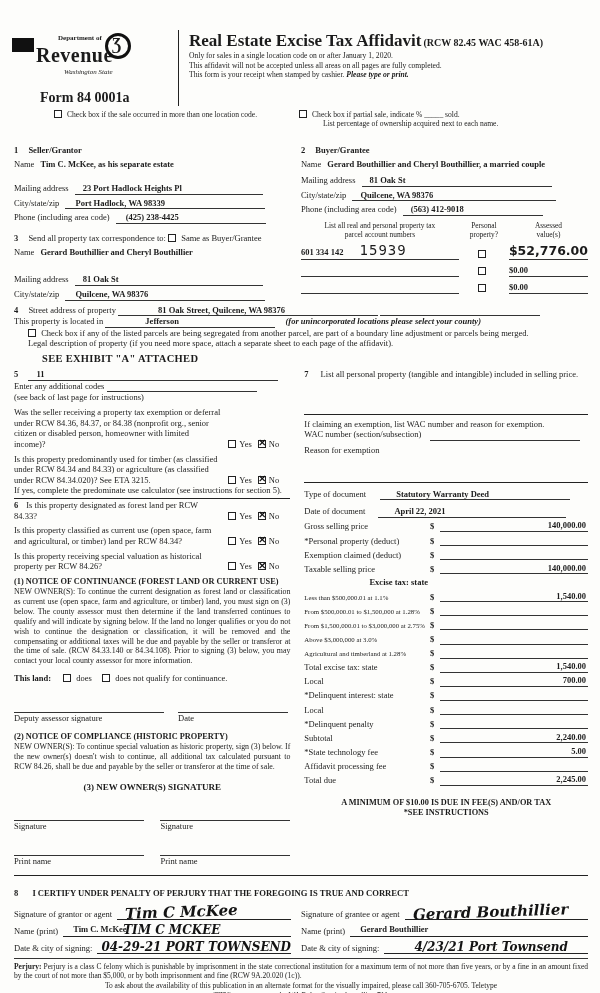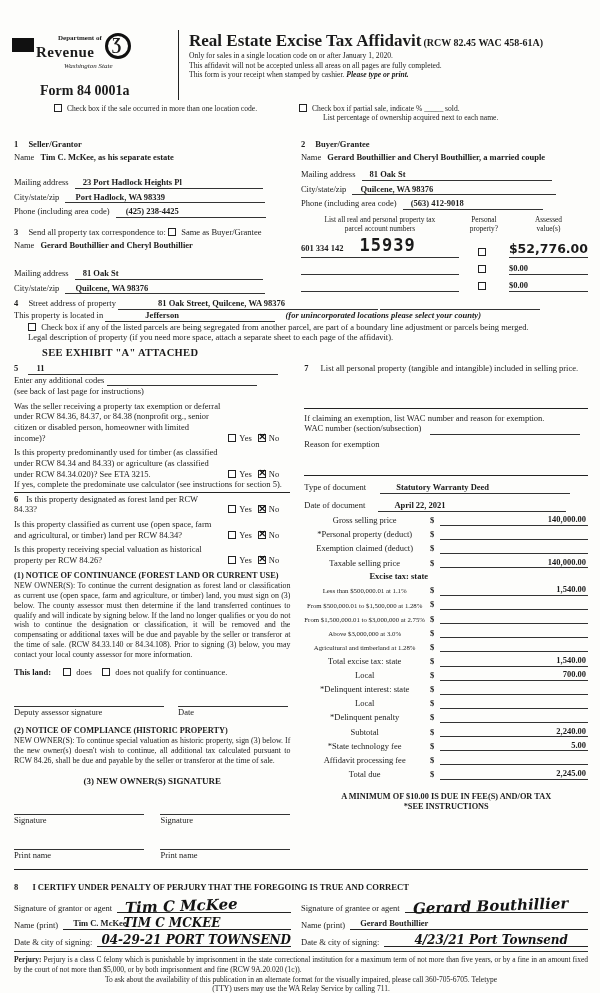--- a/index.html
+++ b/index.html
@@ -16,21 +16,21 @@
     overflow: hidden;
     display: flex; flex-direction: column;
     padding: 30px 12px 14px 14px;
   }
   .corner-mark { position:absolute; left:12px; top:38px; width:22px; height:14px; background:#111; }
 
   
   .hdr { display:flex; margin-left:22px;gap:24px; }
   .logo-block { width:118px; padding-top:4px; }
   .logo-line1 { font-size:7px; font-weight:bold; margin-left:22px; }
-  .logo-line2 { font-size:15px; font-weight:bold; letter-spacing:0.5px; }
+  .logo-line2 { font-size:20px; font-weight:bold; letter-spacing:0.5px; }
   .logo-line3 { font-size:7px; font-style:italic; margin-left:28px; }
   .logo-glyph { position:absolute; left:105px; top:33px; width:26px; height:26px; border:3px solid #111; border-radius:50%; }
   .logo-glyph::after { content:"Ʒ"; position:absolute; left:4px; top:-2px; font-size:16px; font-weight:bold; }
   .form-number { font-size:14px; font-weight:bold; margin-top:12px; margin-left:4px; }
   .title-block { border-left:1.5px solid #222; padding-left:10px; flex:1; }
   .title-line { font-size:17px; font-weight:bold; }
   .title-rcw { font-size:10px; font-weight:bold; }
   .hnote { font-size:7.6px; }
   .hnote .em { font-style:italic; font-weight:bold; }
   .cbrow { display:flex; margin:4px 0 10px 40px; font-size:7.6px; }
@@ -69,21 +69,21 @@
   .qrow { display:flex; margin-top:4px;justify-content:center; }
   .qtext { flex:1; padding-right:6px; }
   .yn { white-space:nowrap; width:62px; text-align:left; align-self:flex-end; }
   .notice-title { font-weight:bold; margin-top:5px; font-size:8.3px; }
   .notice-body { text-align:justify; font-size:7.9px; }
   .sig2 { display:flex; justify-content:space-between; margin-top:16px; }
   .sig2 .half { width:47%; }
 
   
   .taxrow { display:flex; align-items:flex-end; margin-top:2.5px; }
-  .taxlab { flex:1; text-align:center; padding-right:5px; white-space:nowrap; }
+  .taxlab { flex:1; text-align:left; padding-right:5px; white-space:nowrap; }
   .taxlab.sm { font-size:6.8px; }
   .dollar { width:10px; font-weight:bold; }
   .taxval { width:148px; border-bottom:1px solid #333; text-align:right; font-weight:bold; padding-right:2px; }
   .excise-hdr { text-align:right; margin-right:160px; margin-top:3px; font-weight:bold; }
   .minfee { text-align:center; font-weight:bold; margin-top:12px; font-size:8.3px; }
 
   
   .sec8 { border-top:1.5px solid #222; margin-top:8px; padding-top:12px; }
   .certify { font-weight:bold; font-size:8.6px; margin-left:4px; }
   .sigblocks { display:flex; margin-top:4px; }
@@ -92,21 +92,21 @@
   .sigline .slab { white-space:nowrap; margin-right:5px; }
   .sigline .sline { flex:1; border-bottom:1px solid #222; position:relative; height:14px; }
   .hand { font-family:"DejaVu Serif", serif; font-style:italic; font-weight:bold; color:#141414; white-space:nowrap; }
   .hand-sig { position:absolute; left:8px; bottom:-3px; font-size:15px; transform:rotate(-2deg); }
   .hand-name { position:absolute; left:60px; bottom:-2px; font-size:12px; }
   .hand-date { position:absolute; left:4px; bottom:-2px; font-size:12px; }
   .printed { position:absolute; left:10px; bottom:1px; font-weight:bold; }
 
   .perjury { font-size:7.5px; text-align:justify; margin-top:4px; border-top:1px solid #333; padding-top:3px; }
   .altfmt { font-size:7.5px; text-align:center; margin-top:1px; }
-  .mono-stamp { font-family:"DejaVu Sans Mono", monospace; font-weight:bold; font-size:17px; letter-spacing:1px; }
+  .mono-stamp { font-family:"DejaVu Sans Mono", monospace; font-weight:normal; font-size:14px; letter-spacing:1px; }
 </style>
 </head>
 <body>
 
 <div class="page">
   <div class="corner-mark"></div>
 
   <div class="hdr">
     <div class="logo-block">
       <div class="logo-line1">Department of</div>

